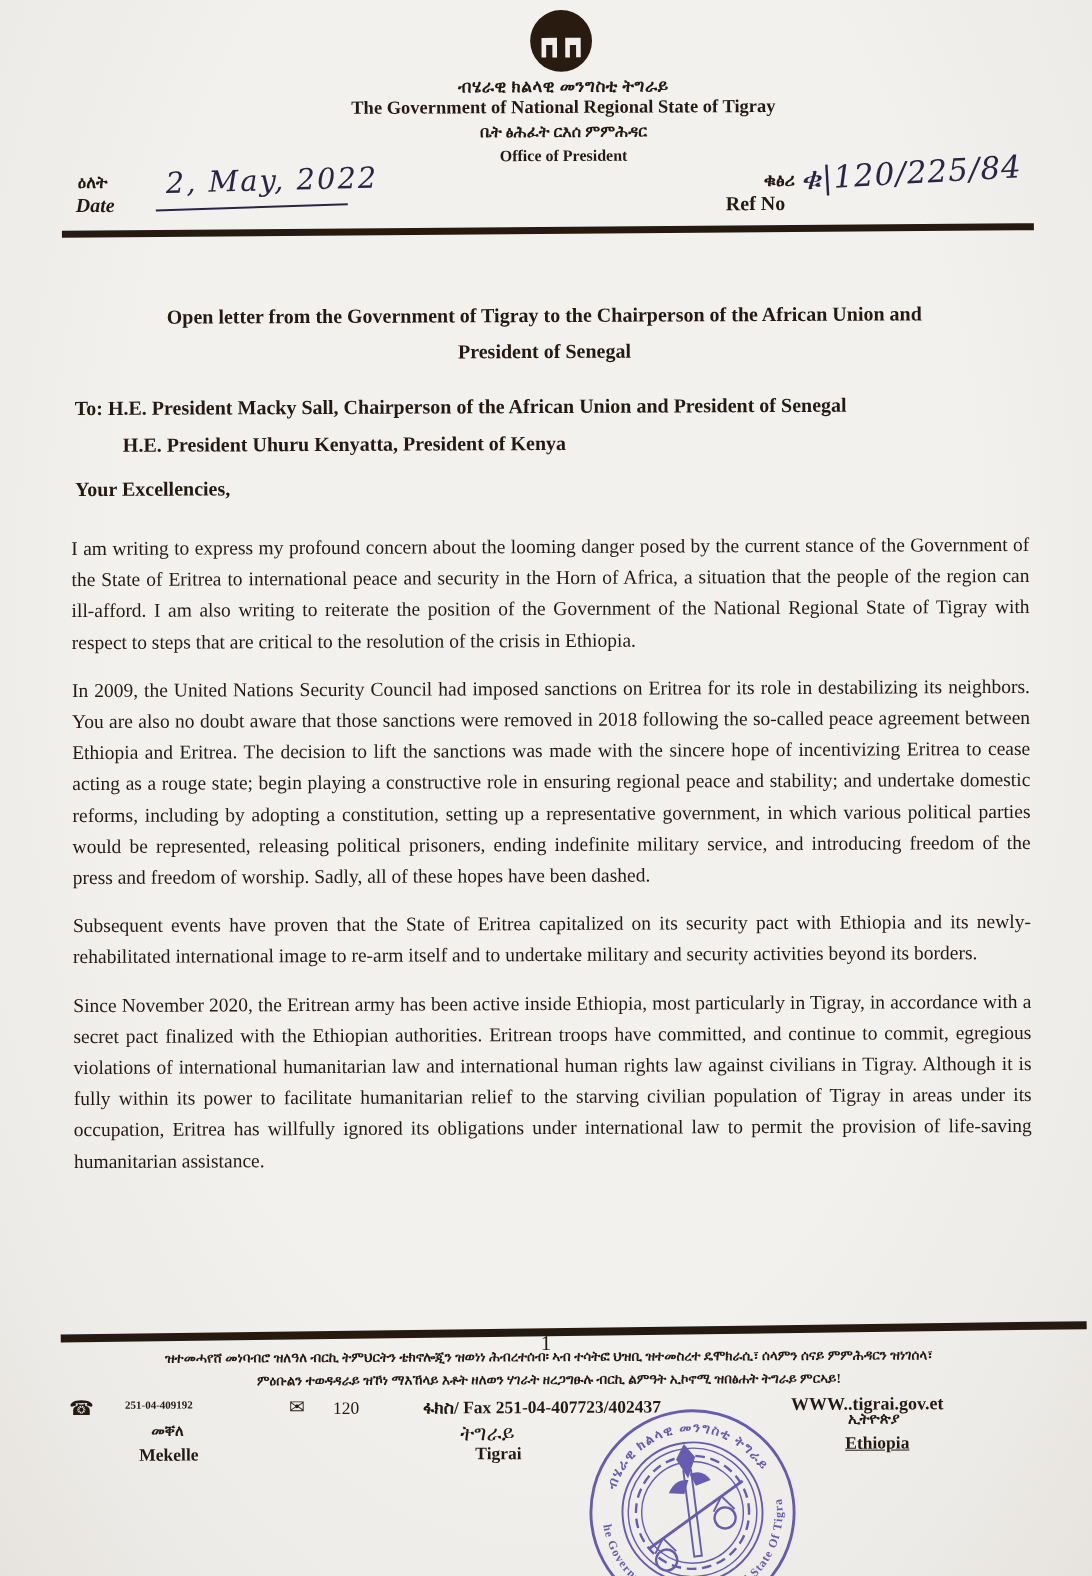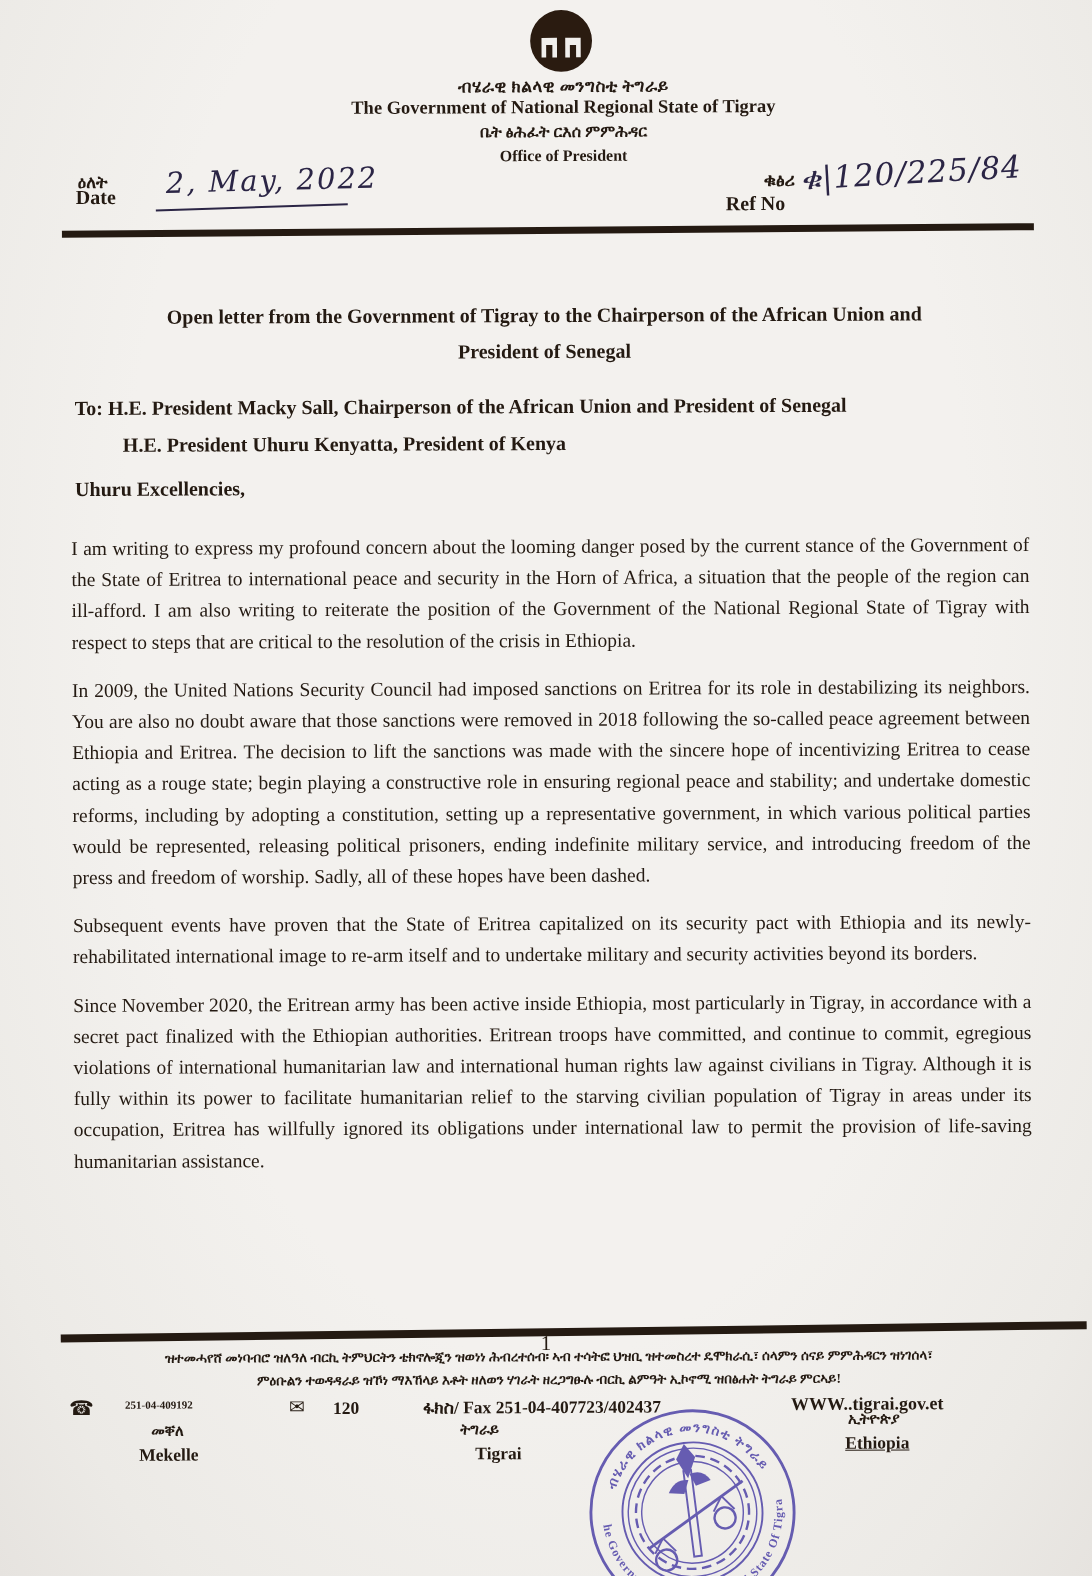--- a/index.html
+++ b/index.html
@@ -13,21 +13,21 @@
 
   
   .logo{left:531px;top:8px;width:66px;height:66px;}
   .hdr-et1{left:40px;top:77px;width:1052px;text-align:center;font-size:17px;font-weight:bold;letter-spacing:.5px;}
   .hdr-en1{left:40px;top:97px;width:1052px;text-align:center;font-size:18.5px;font-weight:bold;}
   .hdr-et2{left:40px;top:123px;width:1052px;text-align:center;font-size:16px;font-weight:bold;}
   .hdr-en2{left:40px;top:147px;width:1052px;text-align:center;font-size:16px;font-weight:bold;}
 
   
   .lbl-date-et{left:80px;top:171px;font-size:17px;font-weight:bold;}
-  .lbl-date-en{left:78px;top:184px;font-size:20px;font-weight:bold;}
+  .lbl-date-en{left:78px;top:192px;font-size:20px;font-weight:bold;font-style:italic;}
   .hw{font-family:"DejaVu Serif", serif;font-style:italic;color:#2b2545;}
   .hw-date{left:168px;top:162px;font-size:29px;letter-spacing:2px;transform:rotate(-1.2deg);}
   .date-underline{left:158px;top:205px;width:192px;height:0;border-top:2.5px solid #2b2545;transform:rotate(-1.6deg);}
   .lbl-ref-et{left:739px;top:171px;font-size:18px;font-weight:bold;margin-left:27px;}
   .lbl-ref-en{left:728px;top:193px;font-size:20px;font-weight:bold;}
   .hw-ref{left:802px;top:156px;font-size:31px;letter-spacing:1px;transform:rotate(-3deg);}
 
   .rule{background:#241a12;}
   .rule-top{left:64px;top:227px;width:972px;height:7px;transform:rotate(-0.2deg);}
   .rule-bottom{left:58px;top:1328px;width:1026px;height:8px;transform:rotate(-0.5deg);}
@@ -41,26 +41,26 @@
   .body-text{left:72px;top:531px;width:958px;white-space:normal;font-size:19.5px;line-height:31.2px;text-align:justify;}
   .body-text p{margin:0 0 17px 0;}
 
   
   .motto1{left:40px;top:1349px;width:1012px;text-align:center;font-size:13.5px;font-weight:bold;}
   .motto2{left:40px;top:1372px;width:1012px;text-align:center;font-size:13.5px;font-weight:bold;}
   .icon{font-family:"DejaVu Sans", sans-serif;}
   .phone-icon{left:66px;top:1394px;font-size:20px;}
   .phone-num{left:102px;top:1397px;font-size:11px;font-weight:bold;margin-left:20px;}
   .mail-icon{left:286px;top:1394px;font-size:19px;}
-  .po-box{left:330px;top:1397px;font-size:17.5px;font-weight:bold;}
+  .po-box{left:330px;top:1397px;font-size:17.5px;font-weight:normal;}
   .fax-line{left:420px;top:1397px;font-size:17.5px;font-weight:bold;}
   .website{left:788px;top:1395px;font-size:18px;font-weight:bold;}
   .city-et{left:148px;top:1421px;font-size:15px;font-weight:bold;}
   .city-en{left:136px;top:1443px;font-size:17.5px;font-weight:bold;}
-  .region-et{left:457px;top:1421px;font-size:15px;font-weight:bold;}
+  .region-et{left:457px;top:1421px;font-size:21px;font-weight:normal;}
   .region-en{left:472px;top:1443px;font-size:17.5px;font-weight:bold;}
   .country-et{left:845px;top:1412px;font-size:15px;font-weight:bold;}
   .country-en{left:842px;top:1434px;font-size:17.5px;font-weight:bold;text-decoration:underline;}
 
   .stamp-wrap{left:574px;top:1398px;width:230px;height:230px;opacity:.82;mix-blend-mode:multiply;transform:rotate(-7deg);}
   .stamp-wrap svg{width:100%;height:100%;}
 </style>
 </head>
 <body>
 
@@ -97,21 +97,21 @@
     <div class="abs title">
       <span>Open letter from the Government of Tigray to the Chairperson of the African Union and</span><br>
       <span>President of Senegal</span>
     </div>
 
     <div class="abs to-block">
       <div>To: H.E. President Macky Sall, Chairperson of the African Union and President of Senegal</div>
       <div class="to-line2">H.E. President Uhuru Kenyatta, President of Kenya</div>
     </div>
 
-    <div class="abs salutation">Uhuru Excellencies,</div>
+    <div class="abs salutation">Your Excellencies,</div>
 
     <div class="abs body-text">
       <p>I am writing to express my profound concern about the looming danger posed by the current stance of the Government of the State of Eritrea to international peace and security in the Horn of Africa, a situation that the people of the region can ill-afford. I am also writing to reiterate the position of the Government of the National Regional State of Tigray with respect to steps that are critical to the resolution of the crisis in Ethiopia.</p>
       <p>In 2009, the United Nations Security Council had imposed sanctions on Eritrea for its role in destabilizing its neighbors. You are also no doubt aware that those sanctions were removed in 2018 following the so-called peace agreement between Ethiopia and Eritrea. The decision to lift the sanctions was made with the sincere hope of incentivizing Eritrea to cease acting as a rouge state; begin playing a constructive role in ensuring regional peace and stability; and undertake domestic reforms, including by adopting a constitution, setting up a representative government, in which various political parties would be represented, releasing political prisoners, ending indefinite military service, and introducing freedom of the press and freedom of worship. Sadly, all of these hopes have been dashed.</p>
       <p>Subsequent events have proven that the State of Eritrea capitalized on its security pact with Ethiopia and its newly-rehabilitated international image to re-arm itself and to undertake military and security activities beyond its borders.</p>
       <p>Since November 2020, the Eritrean army has been active inside Ethiopia, most particularly in Tigray, in accordance with a secret pact finalized with the Ethiopian authorities. Eritrean troops have committed, and continue to commit, egregious violations of international humanitarian law and international human rights law against civilians in Tigray. Although it is fully within its power to facilitate humanitarian relief to the starving civilian population of Tigray in areas under its occupation, Eritrea has willfully ignored its obligations under international law to permit the provision of life-saving humanitarian assistance.</p>
     </div>
 
     <div class="abs rule rule-bottom"></div>
     <div class="abs page-num">1</div>

